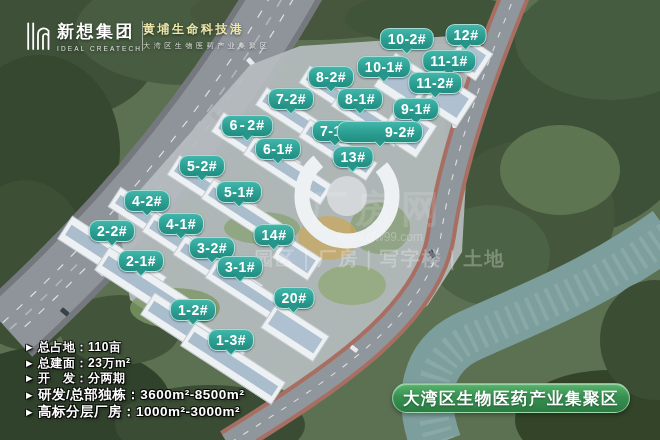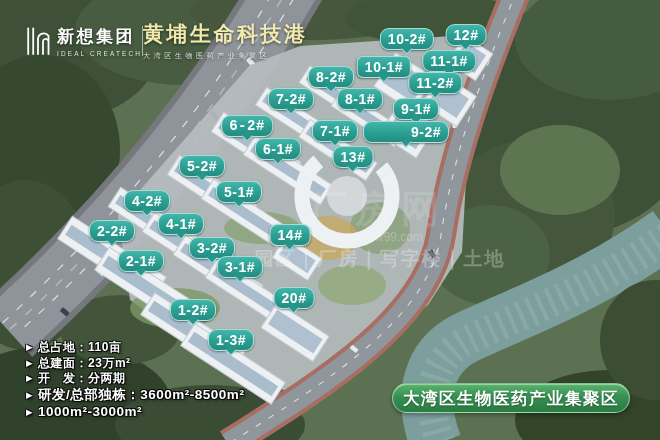--- a/index.html
+++ b/index.html
@@ -26,21 +26,21 @@
     z-index:-1;
   }
 
   
   .hdr{position:absolute;left:26px;top:20px;z-index:10;display:flex;align-items:center;
        text-shadow:0 1px 3px rgba(0,0,0,.55);}
   .logo{display:flex;align-items:center;gap:7px;}
   .logo .txt .cn{color:#fff;font-size:17px;font-weight:bold;letter-spacing:2.5px;}
   .logo .txt .en{color:rgba(255,255,255,.85);font-size:6.5px;letter-spacing:2.1px;margin-top:2px;}
   .vdiv{width:1px;height:30px;background:rgba(255,255,255,.55);}
-  .titles .t1{color:#f2e9ac;font-size:21px;font-weight:bold;letter-spacing:2.5px;}
+  .titles .t1{color:#f2e9ac;font-size:12px;font-weight:bold;letter-spacing:2.5px;}
   .titles .t2{color:rgba(255,255,255,.8);font-size:7px;letter-spacing:3.6px;margin-top:3px;}
 
   
   .stats{position:absolute;left:26px;top:340px;z-index:10;list-style:none;margin:0;padding:0;}
   .stats li{display:flex;align-items:baseline;color:#fff;font-weight:bold;font-size:12px;
     line-height:14.5px;letter-spacing:.5px;
     text-shadow:-1px -1px 0 rgba(0,0,0,.75),1px -1px 0 rgba(0,0,0,.75),
                 -1px 1px 0 rgba(0,0,0,.75),1px 1px 0 rgba(0,0,0,.75),2px 2px 3px rgba(0,0,0,.5);}
   .stats li:nth-child(4),.stats li:nth-child(5){font-size:13.5px;line-height:15.5px;}
   .stats .tri{font-size:8.5px;margin-right:5px;position:relative;top:-1px;}
@@ -221,37 +221,37 @@
       <text x="378" y="222" font-size="38" letter-spacing="8" opacity=".13" font-weight="bold">厂房网</text>
       <text x="380" y="241" font-size="12" opacity=".26">www.cfw99.com</text>
       <text x="380" y="265" font-size="19" letter-spacing="2" opacity=".28" font-weight="bold">园区｜厂房｜写字楼｜土地</text>
     </g>
   </svg>
 
   <div class="labels">
       <div class="pill" style="left: 407px; top: 39px;">10-2#</div>
       <div class="pill" style="left: 466px; top: 35px;">12#</div>
       <div class="pill" style="left: 449px; top: 61px;">11-1#</div>
-      <div class="pill" style="left: 384px; top: 67px; border-radius: 6px;">10-1#</div>
+      <div class="pill" style="left: 384px; top: 67px;">10-1#</div>
       <div class="pill" style="left: 331px; top: 77px;">8-2#</div>
       <div class="pill" style="left: 435px; top: 83px;">11-2#</div>
       <div class="pill" style="left: 291px; top: 99px;">7-2#</div>
       <div class="pill" style="left: 360px; top: 99px;">8-1#</div>
       <div class="pill" style="left: 416px; top: 109px;">9-1#</div>
       <div class="pill" style="left: 247px; top: 126px; font-family: Liberation Mono, monospace;">6-2#</div>
       <div class="pill" style="left: 335px; top: 131px;">7-1#</div>
-      <div class="pill" style="left: 406px; top: 132px; padding-left: 47px;">9-2#</div>
+      <div class="pill" style="left: 380px; top: 132px; padding-left: 47px;">9-2#</div>
       <div class="pill" style="left: 278px; top: 149px;">6-1#</div>
       <div class="pill" style="left: 353px; top: 157px; text-align: center;">13#</div>
       <div class="pill" style="left: 202px; top: 166px;">5-2#</div>
       <div class="pill" style="left: 239px; top: 192px;">5-1#</div>
       <div class="pill" style="left: 147px; top: 201px;">4-2#</div>
       <div class="pill" style="left: 181px; top: 224px;">4-1#</div>
       <div class="pill" style="left: 112px; top: 231px;">2-2#</div>
-      <div class="pill" style="left: 290px; top: 235px; border-radius: 8px;">14#</div>
+      <div class="pill" style="left: 274px; top: 235px;">14#</div>
       <div class="pill" style="left: 212px; top: 248px;">3-2#</div>
       <div class="pill" style="left: 141px; top: 261px;">2-1#</div>
       <div class="pill" style="left: 240px; top: 267px;">3-1#</div>
       <div class="pill" style="left: 294px; top: 298px;">20#</div>
       <div class="pill" style="left: 193px; top: 310px;">1-2#</div>
       <div class="pill" style="left: 231px; top: 340px;">1-3#</div>
     </div>
 
   <header class="hdr">
     <div class="logo">
@@ -291,19 +291,20 @@
       <span>开　发：</span>
       <span>分两期</span>
     </li>
     <li>
       <span class="tri">▶</span>
       <span>研发/总部独栋：</span>
       <span>3600m²-8500m²</span>
     </li>
     <li>
       <span class="tri">▶</span>
+      <span>高标分层厂房：</span>
       <span>1000m²-3000m²</span>
     </li>
   </ul>
 
   <div class="banner">大湾区生物医药产业集聚区</div>
 
 </div>
 
 </body></html>

